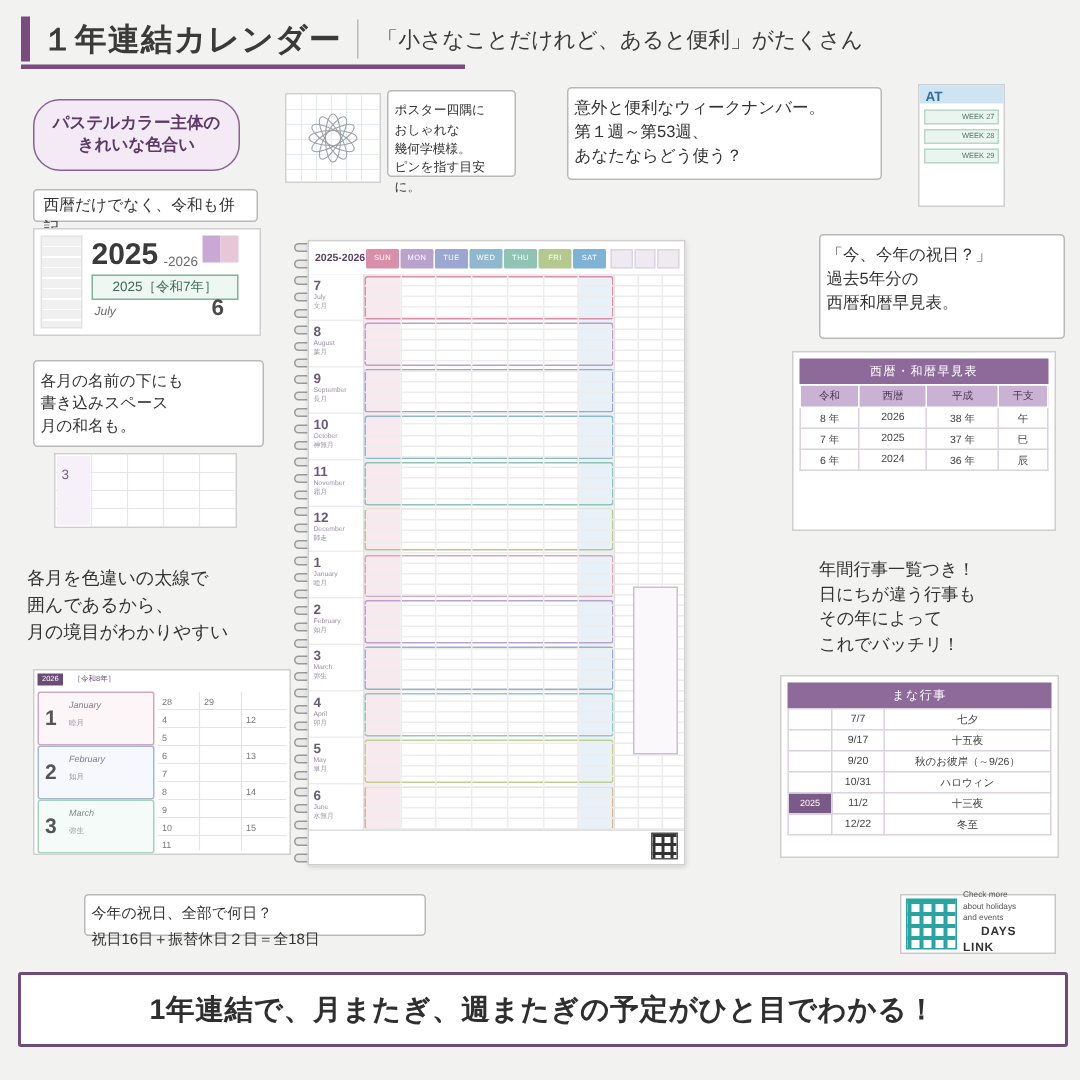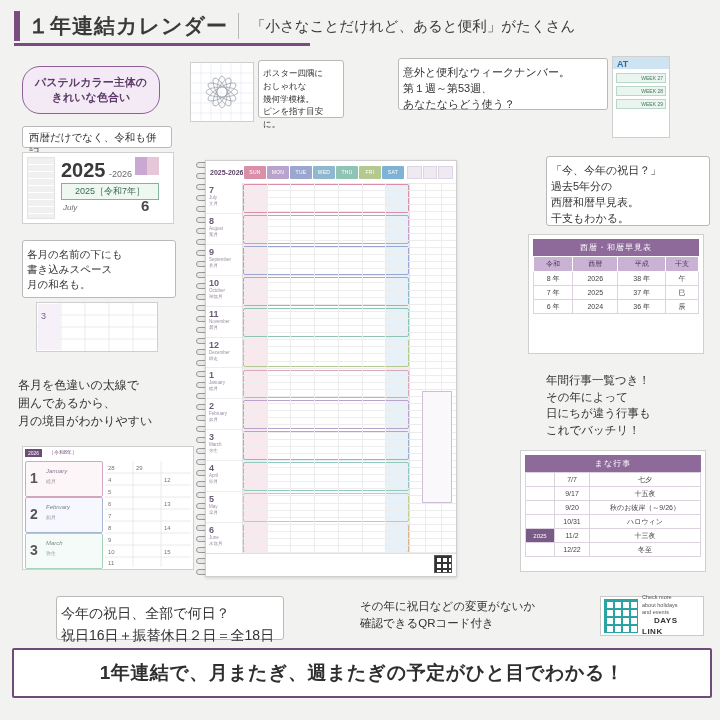--- a/index.html
+++ b/index.html
@@ -199,21 +199,21 @@
         <ellipse cx="31" cy="29" rx="16" ry="5"></ellipse>
         <ellipse cx="31" cy="29" rx="16" ry="5" transform="rotate(30 31 29)"></ellipse>
         <ellipse cx="31" cy="29" rx="16" ry="5" transform="rotate(60 31 29)"></ellipse>
         <ellipse cx="31" cy="29" rx="16" ry="5" transform="rotate(90 31 29)"></ellipse>
         <ellipse cx="31" cy="29" rx="16" ry="5" transform="rotate(120 31 29)"></ellipse>
         <ellipse cx="31" cy="29" rx="16" ry="5" transform="rotate(150 31 29)"></ellipse>
       </g>
     </svg>
   </div>
 
-  <div class="callout" style="left:398px;top:58px;width:210px;height:52px;font-size:11px;">
+  <div class="callout" style="left:378px;top:58px;width:210px;height:62px;font-size:11px;">
     <div>意外と便利なウィークナンバー。</div>
     <div>第１週～第53週、</div>
     <div>あなたならどう使う？</div>
   </div>
 
   <div class="mini" style="left:612px;top:56px;width:56px;height:80px;">
     <div style="font-size:9px;font-weight:bold;color:#2f6f9f;padding:2px 0 0 4px;background:#cfe4f2;">AT</div>
     <div style="padding:4px 3px;">
       <div style="border:1px solid #b9d7c9;background:#eaf5ef;font-size:5px;color:#4a7a62;padding:1px 2px;margin-bottom:3px;text-align:right;">WEEK 27</div>
       <div style="border:1px solid #b9d7c9;background:#eaf5ef;font-size:5px;color:#4a7a62;padding:1px 2px;margin-bottom:3px;text-align:right;">WEEK 28</div>
@@ -516,21 +516,20 @@
     <div class="poster-foot">
       <div class="qr"></div>
     </div>
     <div class="ann-box"></div>
   </div>
 
   <div class="callout" style="left:546px;top:156px;width:164px;height:70px;font-size:11px;border:1px solid #b9b9b9;">
     <div>「今、今年の祝日？」</div>
     <div>過去5年分の</div>
     <div>西暦和暦早見表。</div>
-    <div>干支もわかる。</div>
   </div>
 
   <div class="mini" style="left:528px;top:234px;width:176px;height:120px;padding:4px;box-sizing:border-box;">
     <div style="background:#8e6a9b;color:#fff;font-size:8px;text-align:center;padding:3px 0;letter-spacing:1px;">西暦・和暦早見表</div>
     <table class="tbl">
       <thead class="hd2">
         <tr>
           <th>令和</th>
           <th>西暦</th>
           <th>平成</th>
@@ -555,22 +554,22 @@
           <td>2024</td>
           <td>36 年</td>
           <td>辰</td>
         </tr>
       </tbody>
     </table>
   </div>
 
   <div class="callout" style="left:546px;top:372px;width:166px;height:72px;font-size:11.5px;border:none;background:transparent;padding:0;">
     <div>年間行事一覧つき！</div>
+    <div>日にちが違う行事も</div>
     <div>その年によって</div>
-    <div>日にちが違う行事も</div>
     <div>これでバッチリ！</div>
   </div>
 
   <div class="mini" style="left:520px;top:450px;width:186px;height:122px;padding:4px;box-sizing:border-box;">
     <div style="background:#8e6a9b;color:#fff;font-size:8px;text-align:center;padding:3px 0;letter-spacing:1px;">まな行事</div>
     <table class="tbl">
       <tbody>
         <tr>
           <td style="width:24px;"></td>
           <td style="width:30px;">7/7</td>
@@ -598,29 +597,25 @@
         </tr>
         <tr>
           <td></td>
           <td>12/22</td>
           <td>冬至</td>
         </tr>
       </tbody>
     </table>
   </div>
 
-  <div class="callout" style="left:56px;top:596px;width:228px;height:44px;font-size:14px;">
+  <div class="callout" style="left:56px;top:596px;width:228px;height:28px;font-size:10px;">
     <div>今年の祝日、全部で何日？</div>
     <div style="margin-top:2px;">祝日16日＋振替休日２日＝全18日</div>
   </div>
 
-  <div class="callout" style="left:360px;top:596px;width:236px;height:42px;font-size:11.5px;border:none;background:transparent;padding:2px 0 0 0;">
-    <div>その年に祝日などの変更がないか</div>
-    <div>確認できるQRコード付き</div>
-  </div>
 
   <div class="dayslink">
     <div class="dl-qr"></div>
     <div class="dl-txt">
       <div>Check more</div>
       <div>about holidays</div>
       <div>and events</div>
       <b>DAYS LINK</b>
     </div>
   </div>

